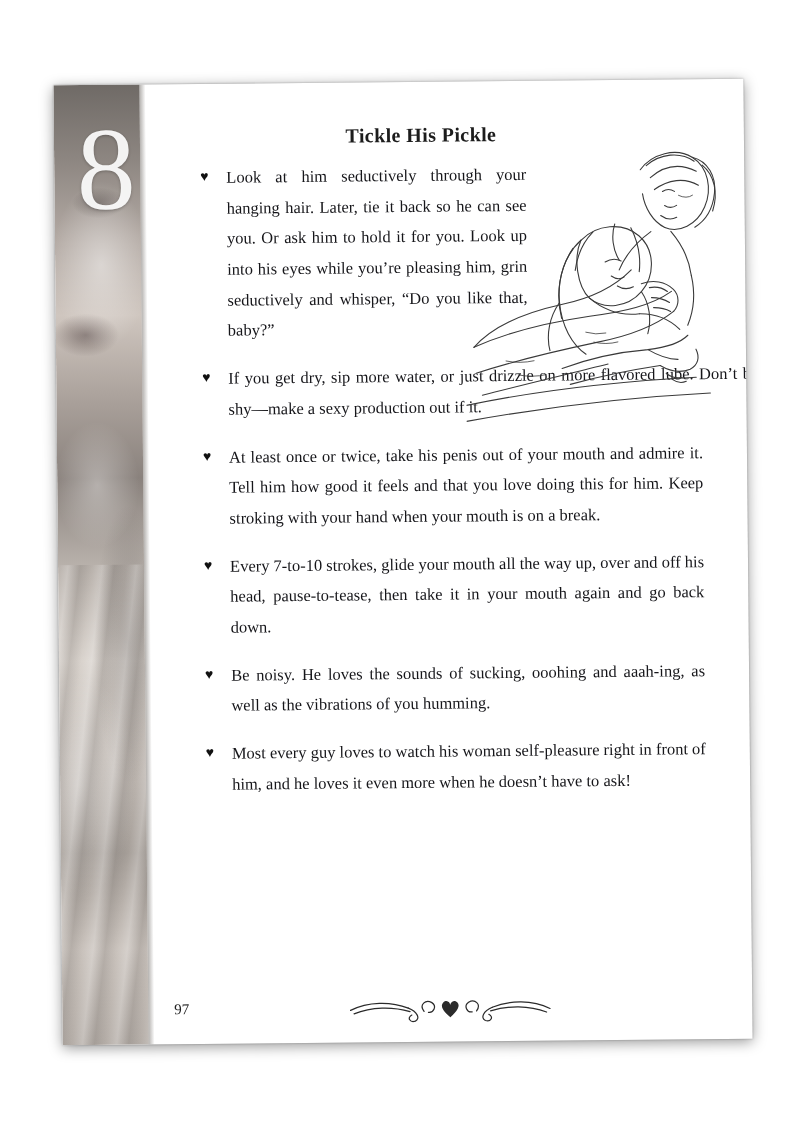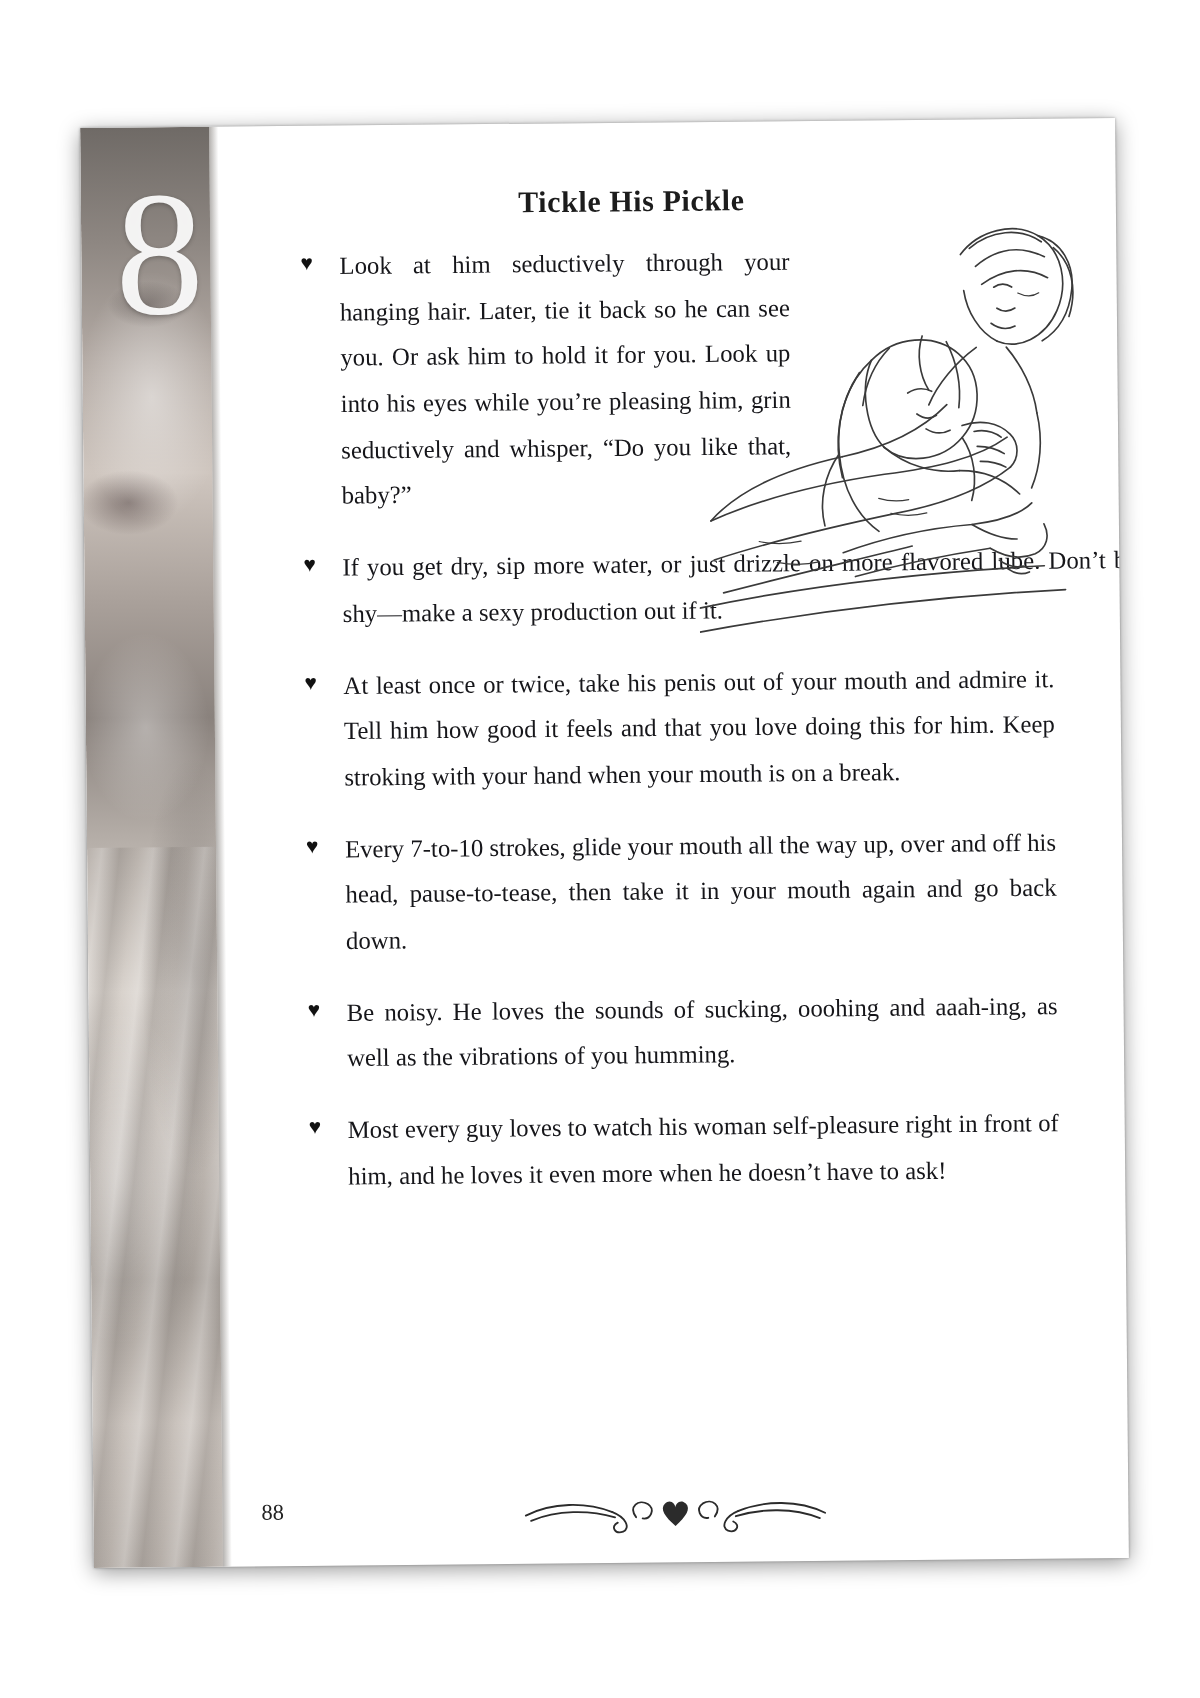--- a/index.html
+++ b/index.html
@@ -303,21 +303,21 @@
         </li>
 
         <li class="tip">
           <span class="tip-bullet">♥</span>
           <span>Most every guy loves to watch his woman self-pleasure right in front of him, and he loves it even more when he doesn’t have to ask!</span>
         </li>
 
       </ul>
     </div>
 
-    <div class="page-number">88</div>
+    <div class="page-number">97</div>
 
     <div class="footer-ornament">
       <svg viewBox="0 0 240 34" width="210" height="30" xmlns="http://www.w3.org/2000/svg">
         <g fill="none" stroke="#2b2b2b" stroke-width="1.4" stroke-linecap="round">
           <path d="M6 18 C 26 8, 52 8, 72 16"></path>
           <path d="M10 22 C 30 14, 54 14, 74 20"></path>
           <path d="M72 16 C 82 20, 86 28, 80 31 C 74 33, 70 27, 76 24"></path>
           <path d="M90 20 C 84 12, 92 6, 99 10 C 105 14, 101 22, 95 21"></path>
           <path d="M234 18 C 214 8, 188 8, 168 16"></path>
           <path d="M230 22 C 210 14, 186 14, 166 20"></path>

